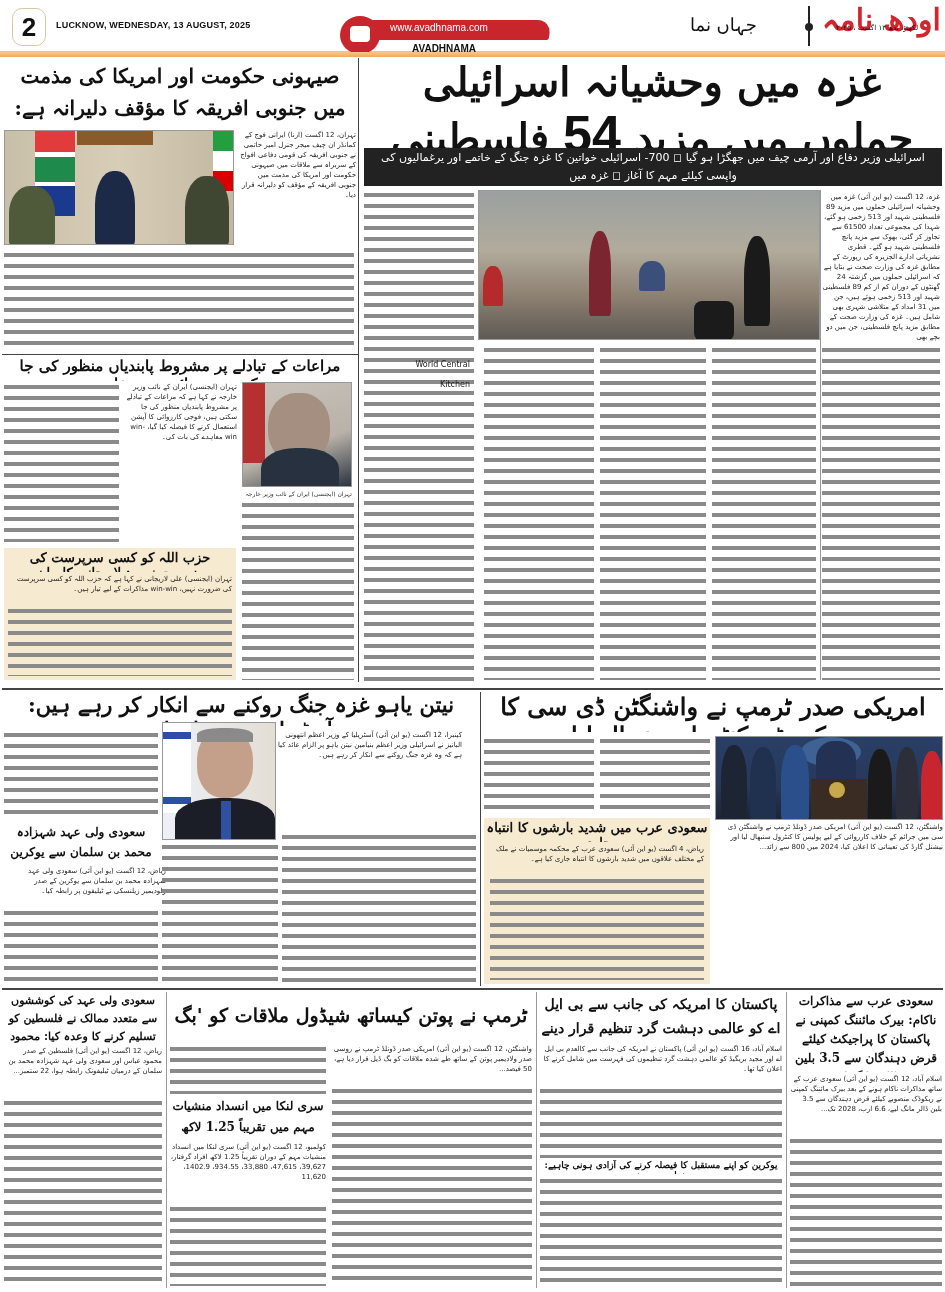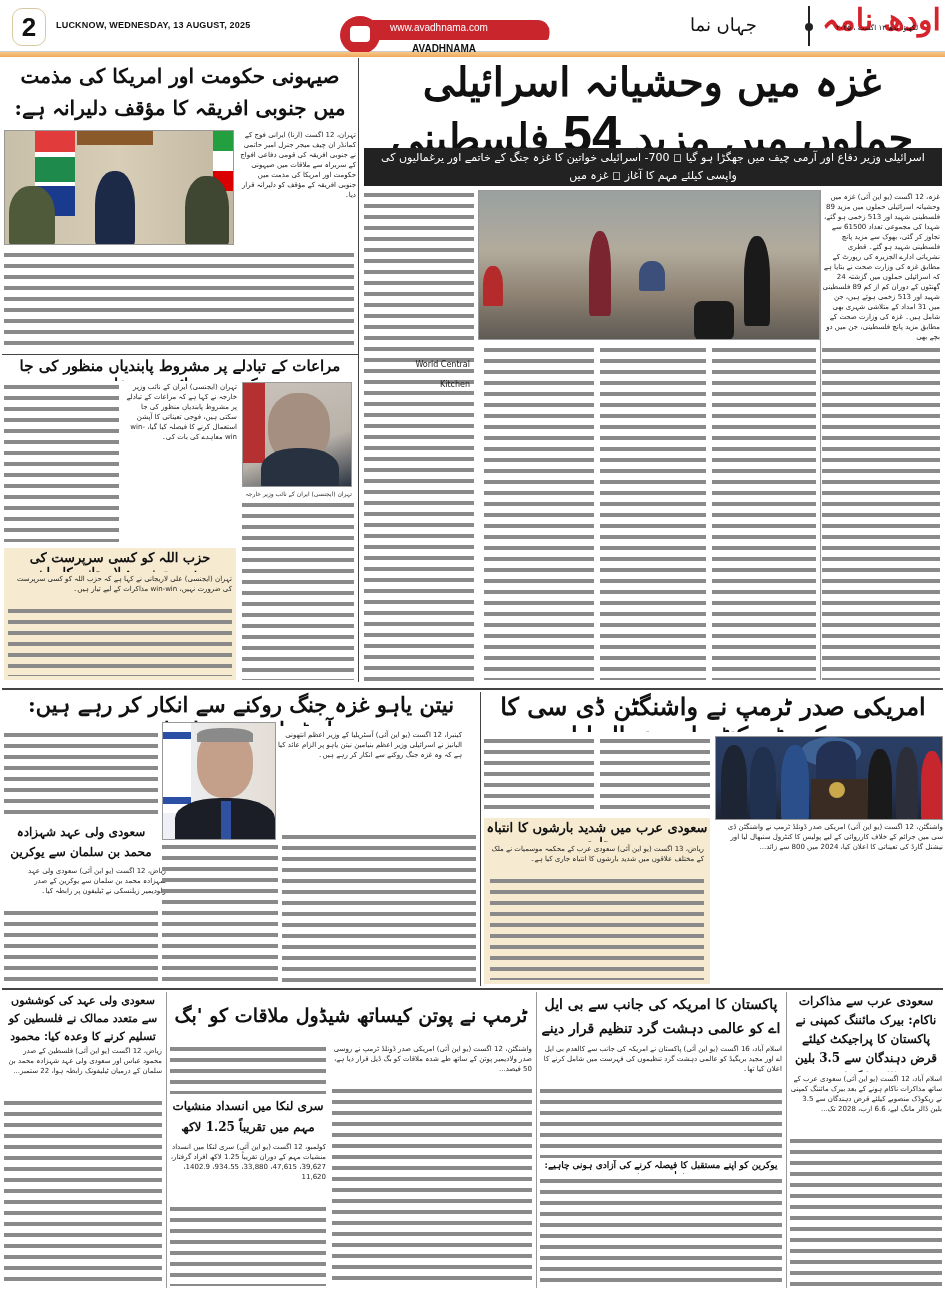--- a/index.html
+++ b/index.html
@@ -105,21 +105,21 @@
 <div class="col lines" style="left:4px;top:250px;width:350px;height:100px"></div>
 <div class="hrule" style="left:2px;top:354px;width:356px;background:#444"></div>
 
 <div class="hl2" style="left:4px;top:357px;width:352px;height:24px;font-size:15px">مراعات کے تبادلے پر مشروط پابندیاں منظور کی جا سکتی ہیں: نائب وزیر خارجہ</div>
 <div class="abs photo ph-diplo">
   <div class="abs" style="left:0;top:0;width:22px;height:80px;background:#b53131"></div>
   <div class="person" style="left:25px;top:10px;width:62px;height:70px;background:#a58f80;border-radius:45%"></div>
   <div class="person" style="left:18px;top:65px;width:78px;height:45px;background:#27313f"></div>
 </div>
 <div class="cap" style="left:242px;top:490px;width:110px">تہران (ایجنسی) ایران کے نائب وزیر خارجہ</div>
-<div class="ctext" style="left:125px;top:382px;width:112px;height:160px">تہران (ایجنسی) ایران کے نائب وزیر خارجہ نے کہا ہے کہ مراعات کے تبادلے پر مشروط پابندیاں منظور کی جا سکتی ہیں، فوجی تعیناتی کا آپشن استعمال کرنے کا فیصلہ کیا گیا، win-win معاہدے کی بات کی۔</div>
+<div class="ctext" style="left:125px;top:382px;width:112px;height:160px">تہران (ایجنسی) ایران کے نائب وزیر خارجہ نے کہا ہے کہ مراعات کے تبادلے پر مشروط پابندیاں منظور کی جا سکتی ہیں، فوجی کارروائی کا آپشن استعمال کرنے کا فیصلہ کیا گیا، win-win معاہدے کی بات کی۔</div>
 <div class="col lines" style="left:4px;top:382px;width:115px;height:160px"></div>
 <div class="col lines" style="left:242px;top:500px;width:112px;height:180px"></div>
 
 <div class="abs box-tan" style="left:4px;top:548px;width:232px;height:132px"></div>
 <div class="hl2" style="left:6px;top:550px;width:228px;height:22px;font-size:13px">حزب اللہ کو کسی سرپرست کی ضرورت نہیں: لاریجانی کا بیان</div>
 <div class="ctext" style="left:8px;top:574px;width:224px;height:30px">تہران (ایجنسی) علی لاریجانی نے کہا ہے کہ حزب اللہ کو کسی سرپرست کی ضرورت نہیں، win-win مذاکرات کے لیے تیار ہیں۔</div>
 <div class="col lines" style="left:8px;top:606px;width:224px;height:70px"></div>
 
 <div class="hrule" style="left:2px;top:688px;width:941px;height:2px;background:#444"></div>
 
@@ -135,21 +135,21 @@
   <div class="person" style="left:152px;top:12px;width:24px;height:72px;background:#1a1a1a"></div>
   <div class="person" style="left:180px;top:10px;width:22px;height:74px;background:#2c2f3a"></div>
   <div class="person" style="left:205px;top:14px;width:22px;height:70px;background:#c8262f"></div>
 </div>
 <div class="ctext" style="left:715px;top:822px;width:228px;height:160px">واشنگٹن، 12 اگست (یو این آئی) امریکی صدر ڈونلڈ ٹرمپ نے واشنگٹن ڈی سی میں جرائم کے خلاف کارروائی کے لیے پولیس کا کنٹرول سنبھال لیا اور نیشنل گارڈ کی تعیناتی کا اعلان کیا، 2024 میں 800 سے زائد...</div>
 <div class="col lines" style="left:600px;top:736px;width:110px;height:80px"></div>
 <div class="col lines" style="left:484px;top:736px;width:110px;height:80px"></div>
 
 <div class="abs box-tan" style="left:484px;top:818px;width:226px;height:166px"></div>
 <div class="hl2" style="left:486px;top:820px;width:222px;height:22px;font-size:13px">سعودی عرب میں شدید بارشوں کا انتباہ جاری</div>
-<div class="ctext" style="left:490px;top:844px;width:214px;height:30px">ریاض، 13 اگست (یو این آئی) سعودی عرب کے محکمہ موسمیات نے ملک کے مختلف علاقوں میں شدید بارشوں کا انتباہ جاری کیا ہے۔</div>
+<div class="ctext" style="left:490px;top:844px;width:214px;height:30px">ریاض، 4 اگست (یو این آئی) سعودی عرب کے محکمہ موسمیات نے ملک کے مختلف علاقوں میں شدید بارشوں کا انتباہ جاری کیا ہے۔</div>
 <div class="col lines" style="left:490px;top:876px;width:214px;height:104px"></div>
 
 <div class="vrule" style="left:480px;top:692px;height:294px;background:#444"></div>
 
 <div class="hl2" style="left:4px;top:692px;width:474px;height:34px;font-size:21px">نیتن یاہو غزہ جنگ روکنے سے انکار کر رہے ہیں: آسٹریلوی وزیر اعظم</div>
 <div class="abs photo ph-bibi">
   <div class="abs" style="left:0;top:0;width:28px;height:90px;background:linear-gradient(180deg,#fff 0 10%,#2a4fa5 10% 18%,#fff 18% 82%,#2a4fa5 82% 90%,#fff 90%)"></div>
   <div class="person" style="left:34px;top:5px;width:56px;height:70px;background:#c4a08a;border-radius:45%"></div>
   <div class="abs" style="left:34px;top:5px;width:56px;height:14px;background:#8a8a8a;border-radius:45% 45% 0 0"></div>
   <div class="person" style="left:12px;top:75px;width:100px;height:45px;background:#1b1e27"></div>

